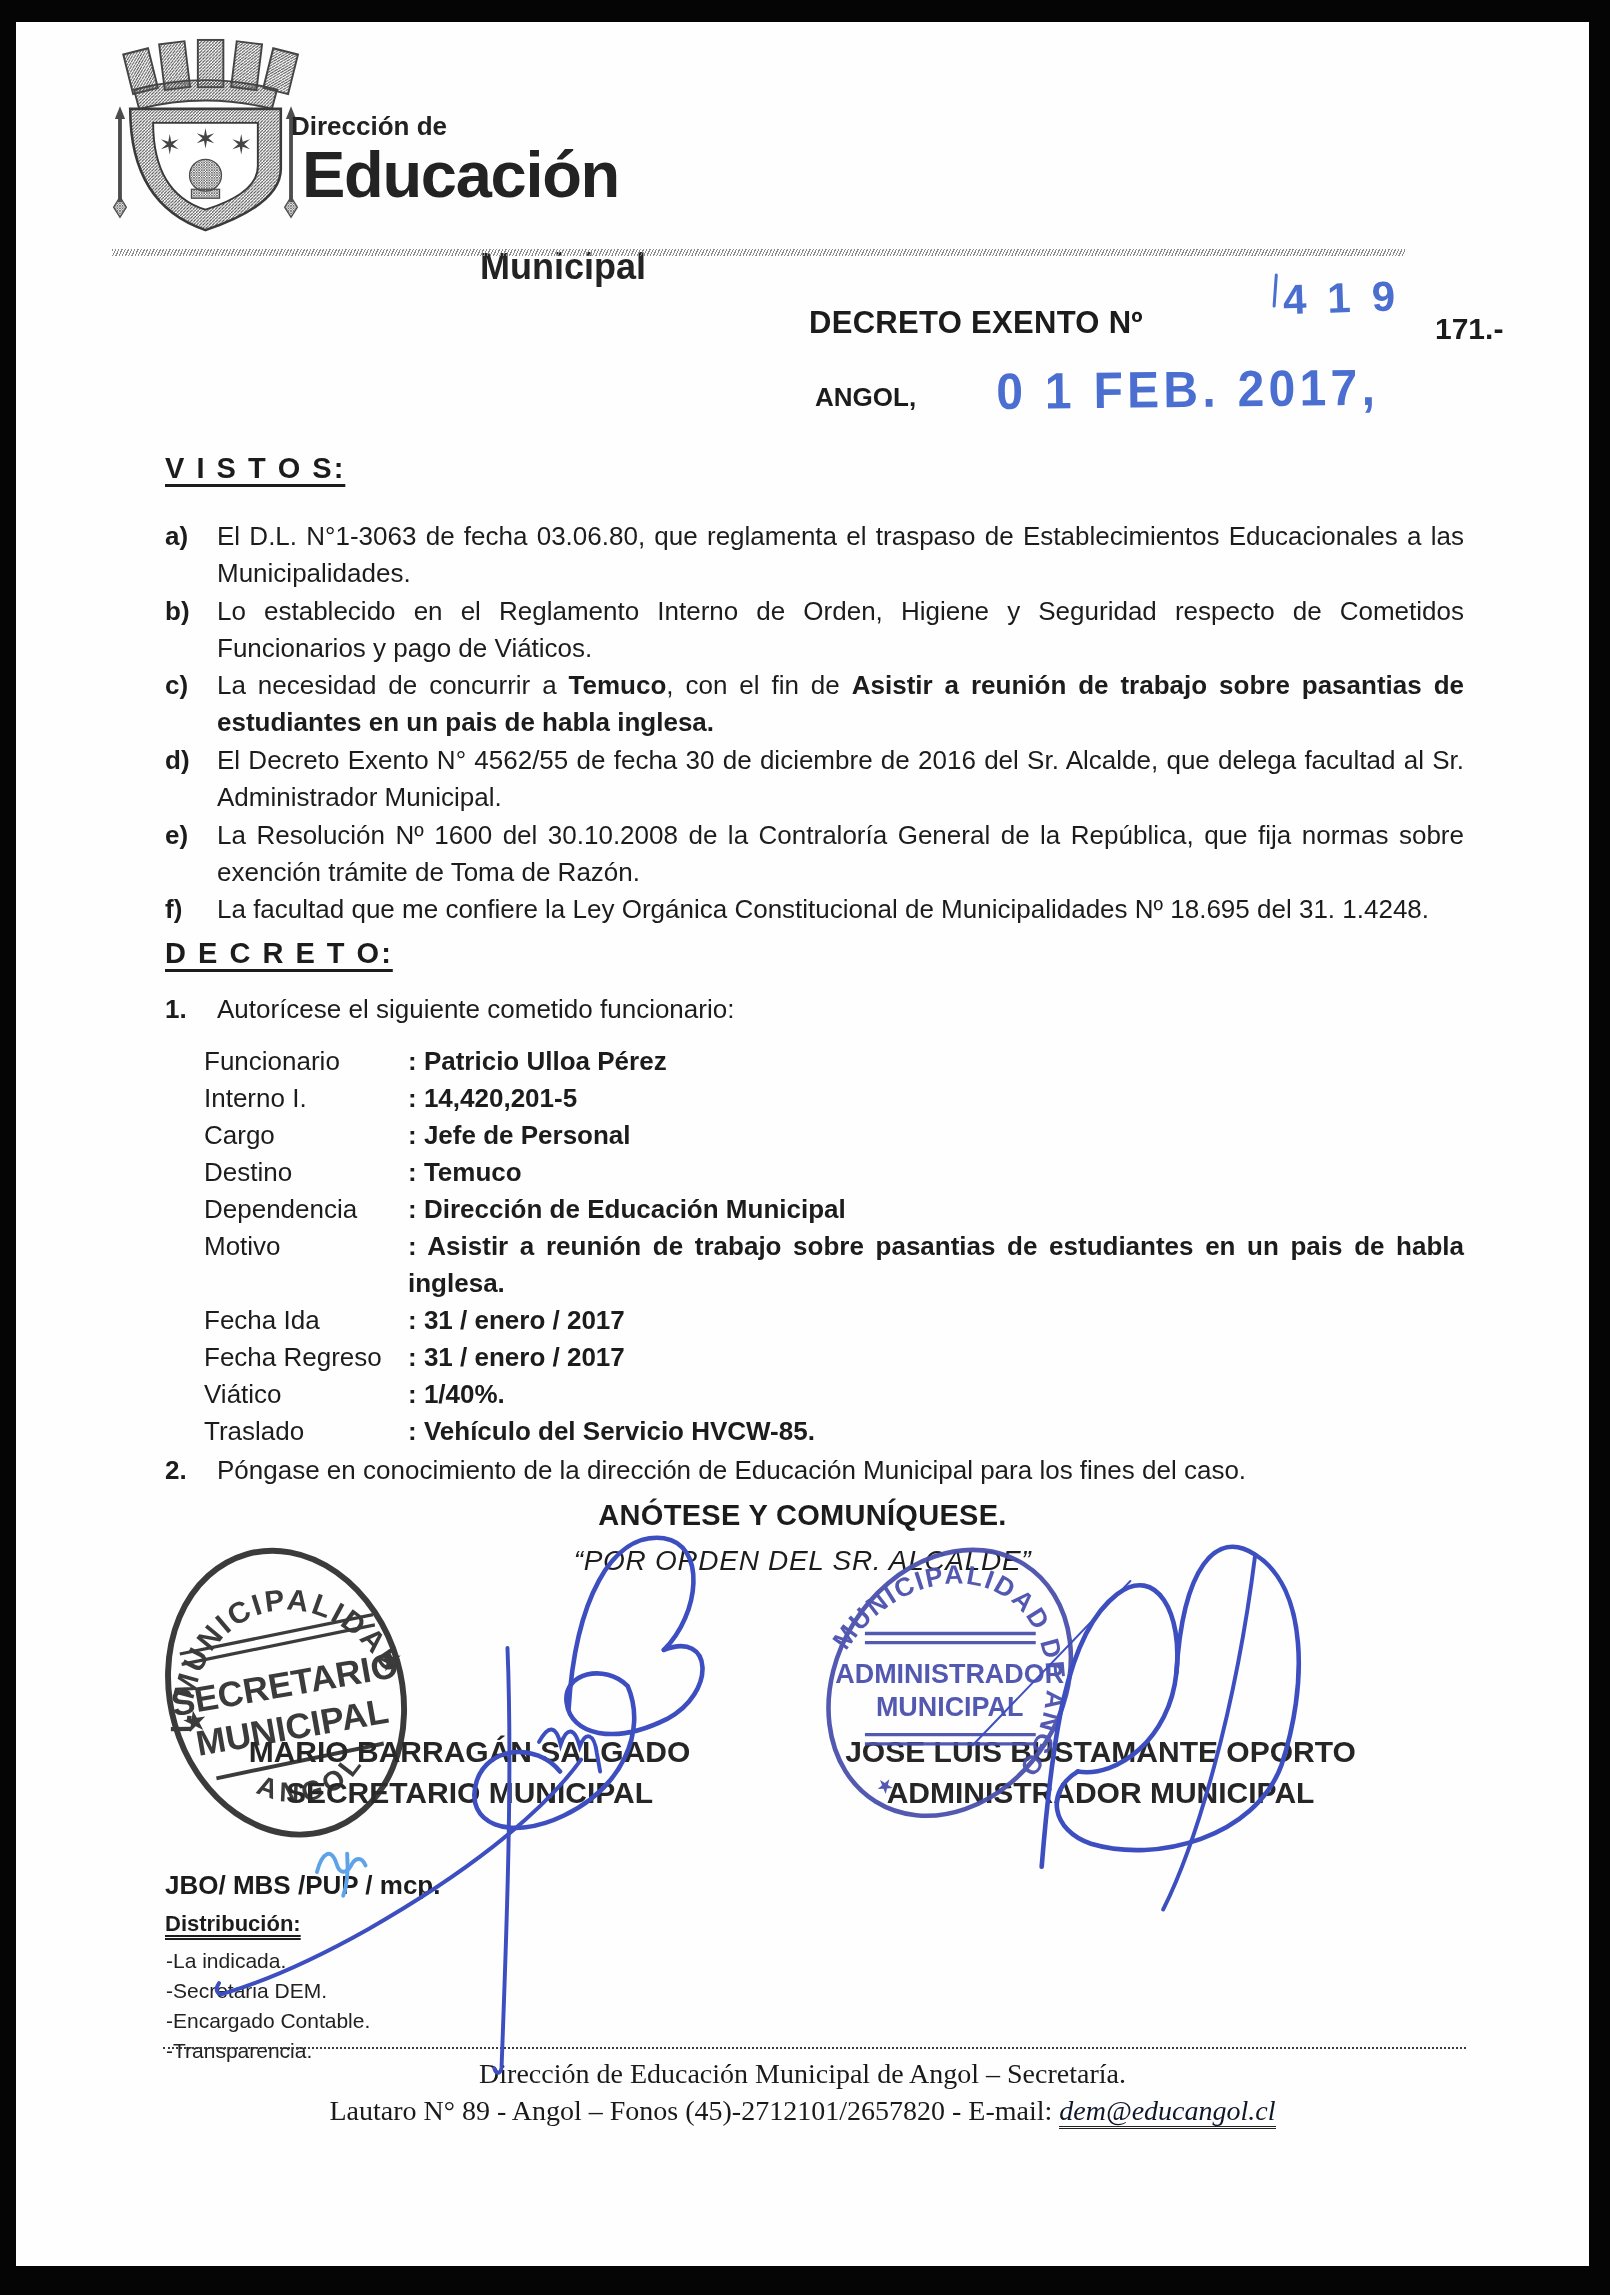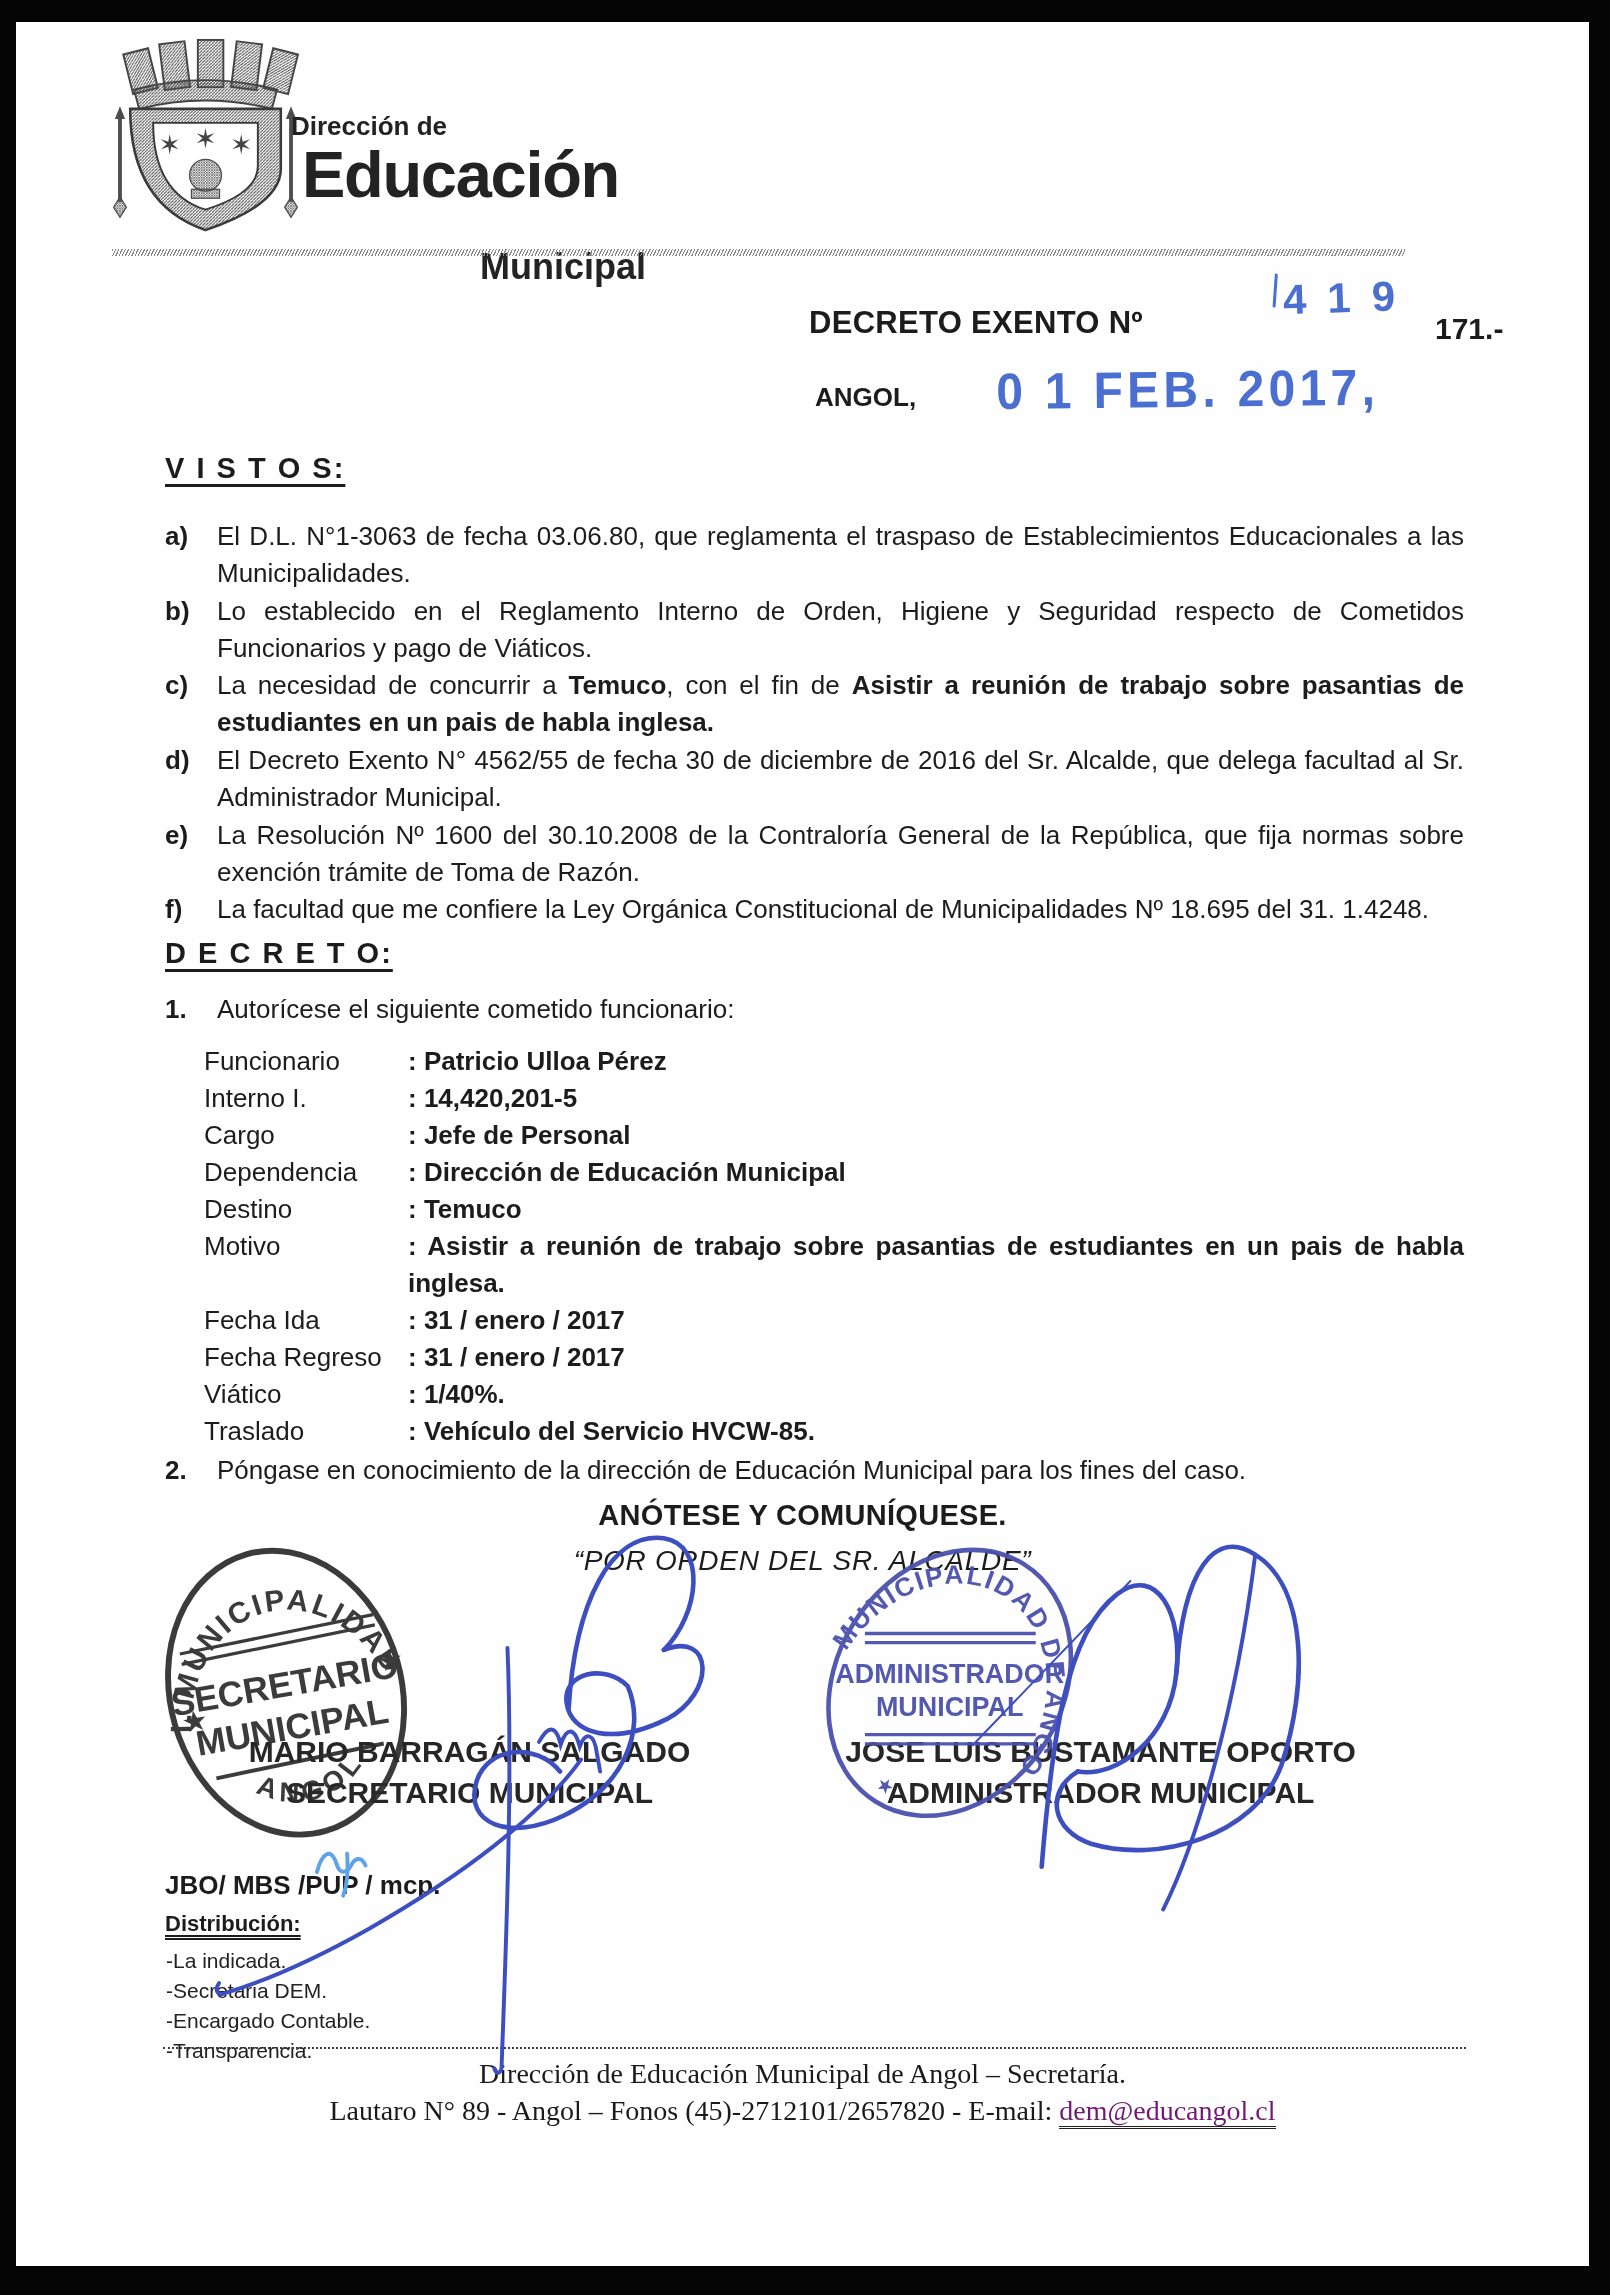--- a/index.html
+++ b/index.html
@@ -56,21 +56,21 @@
   .sig-block{position:absolute;text-align:center;font-weight:bold;font-size:30px;line-height:41px;color:#262626;}
   .sig-left{left:112px;top:1709px;width:683px;}
   .sig-right{left:736px;top:1709px;width:697px;}
   
   .initials{position:absolute;left:149px;top:1848px;font-size:26px;font-weight:bold;}
   .dist-heading{position:absolute;left:149px;top:1889px;font-size:22px;font-weight:bold;text-decoration:underline;text-decoration-style:double;text-decoration-thickness:2px;text-underline-offset:4px;}
   .dist-list{position:absolute;left:150px;top:1924px;font-size:21px;line-height:30px;color:#222;}
   .dotted-line{position:absolute;left:147px;top:2025px;width:1303px;border-top:2.6px dotted #3c3c3c;}
   .footer{position:absolute;left:0;top:2036px;width:1573px;text-align:center;font-family:"Liberation Serif", serif;font-size:28px;line-height:32px;color:#1a1a1a;}
   .footer .f2{margin-top:5.3px;}
-  .footer a{color:#701a75;text-decoration:none;border-bottom:3.3px double #222;}
+  .footer a{color:#0f172a;text-decoration:none;border-bottom:3.3px double #222;font-style:italic;}
   
   .overlay{position:absolute;left:0;top:0;width:1573px;height:2244px;pointer-events:none;}
 </style>
 </head>
 <body>
 
 <div class="page">
 
   <div class="logo-wrap">
     <svg class="coat" viewBox="0 0 340 320">
@@ -164,26 +164,26 @@
         </div>
       <div class="f-row">
           <span class="lab">Interno I.</span>
           <span class="val">: 14,420,201-5</span>
         </div>
       <div class="f-row">
           <span class="lab">Cargo</span>
           <span class="val">: Jefe de Personal</span>
         </div>
       <div class="f-row">
+          <span class="lab">Destino</span>
+          <span class="val">: Temuco</span>
+        </div>
+      <div class="f-row">
           <span class="lab">Dependencia</span>
           <span class="val">: Dirección de Educación Municipal</span>
-        </div>
-      <div class="f-row">
-          <span class="lab">Destino</span>
-          <span class="val">: Temuco</span>
         </div>
       <div class="f-row">
           <span class="lab">Motivo</span>
           <span class="val">: Asistir a reunión de trabajo sobre pasantias de estudiantes en un pais de habla inglesa.</span>
         </div>
       <div class="f-row">
           <span class="lab">Fecha Ida</span>
           <span class="val">: 31 / enero / 2017</span>
         </div>
       <div class="f-row">

